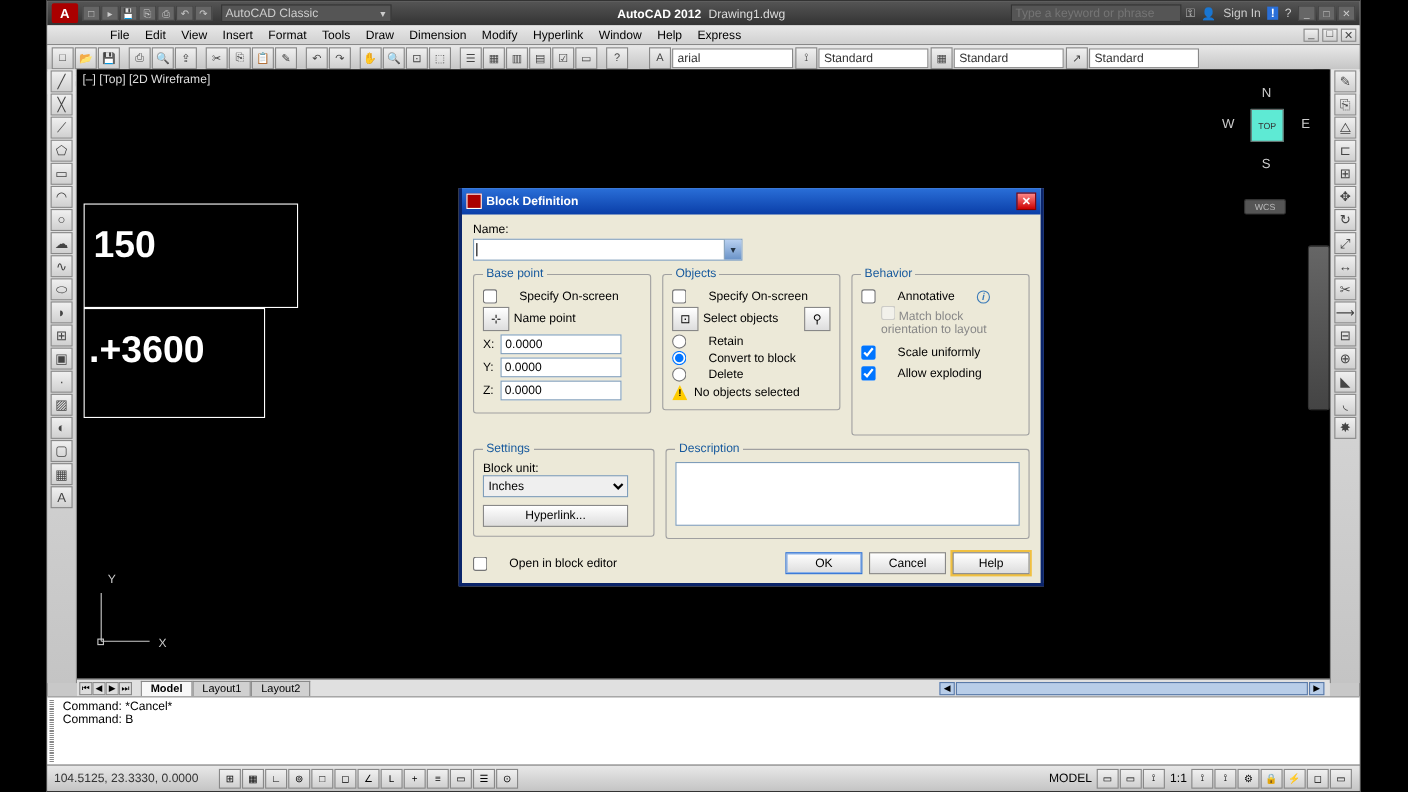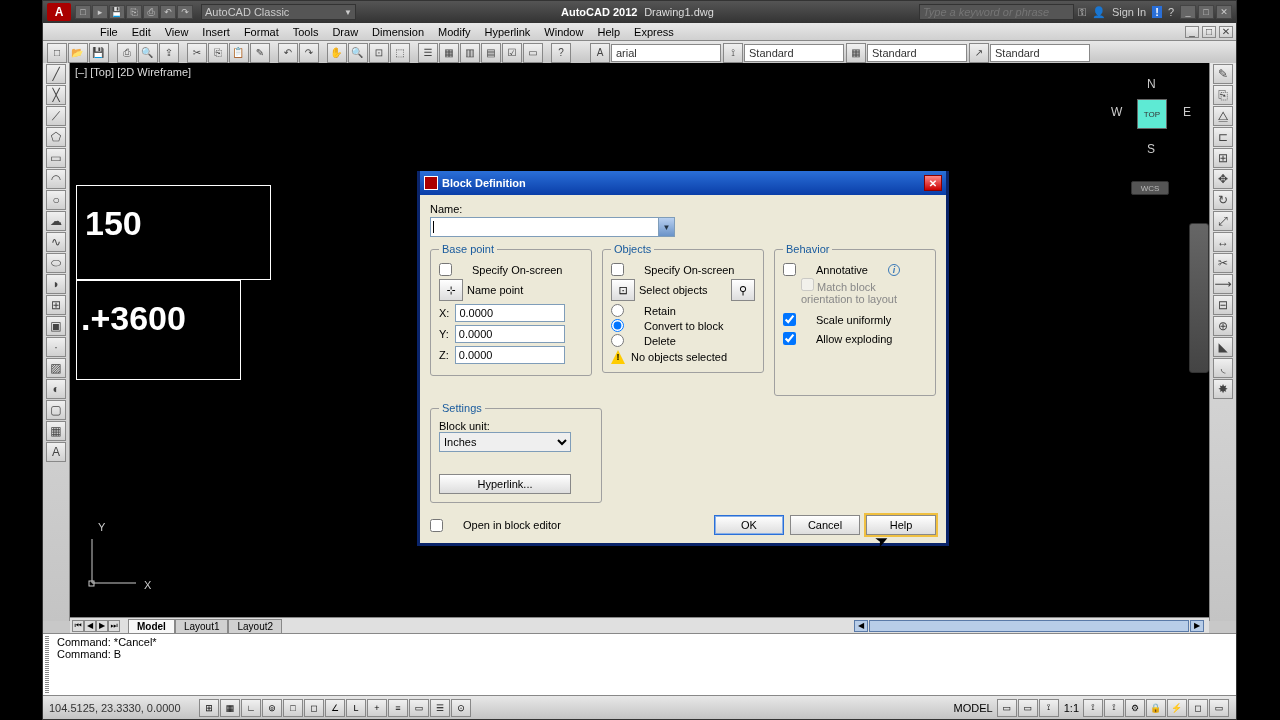--- a/index.html
+++ b/index.html
@@ -5,21 +5,21 @@
 * { margin:0; padding:0; box-sizing:border-box; font-family:Tahoma,Arial,sans-serif; font-size:11px; }
 body { background:#000; width:1280px; height:720px; overflow:hidden; position:relative; }
 .app-window { position:absolute; left:42px; top:0; width:1195px; height:720px; background:#c8c8c8; border:1px solid #333; }
 .titlebar { height:22px; background:linear-gradient(#555,#333); display:flex; align-items:center; padding:0 4px; color:#ddd; }
 .titlebar .logo { width:24px; height:18px; background:#a00; color:#fff; display:flex; align-items:center; justify-content:center; font-weight:bold; border-radius:2px; margin-right:4px; font-size:12px;}
 .titlebar .qat { display:flex; gap:1px; margin-right:8px; }
 .titlebar .qat .btn, .titlebar .wctrl { width:16px; height:14px; background:#666; border:1px solid #444; display:flex; align-items:center; justify-content:center; color:#ccc; font-size:9px; cursor:pointer; }
 .titlebar .ws-combo { width:155px; height:16px; background:#555; border:1px solid #333; display:flex; align-items:center; padding:0 3px; color:#ccc; }
 .titlebar .apptitle { flex:1; text-align:center; font-size:12px; }
 .titlebar .apptitle b { color:#fff;margin-top:36px; }
-.titlebar .search { width:155px; height:16px; background:#555; border:1px solid #333; color:#888; font-style:italic; padding:0 3px; }
+.titlebar .search { width:155px; height:16px; background:#555; border:1px solid #333; color:#888; padding:0 3px; }
 .titlebar .right { display:flex; align-items:center; gap:6px; margin-left:4px;}
 .titlebar .signin { color:#ccc; }
 .titlebar .wctrls { display:flex; gap:2px; margin-left:6px;}
 .menubar { height:18px; background:linear-gradient(#e8e8e8,#d0d0d0); display:flex; align-items:center; padding-left:50px; gap:0; border-bottom:1px solid #888;}
 .menubar .mitem { padding:1px 7px; cursor:pointer; }
 .toolbar-row { height:24px; background:linear-gradient(#e8e8e8,#c4c4c4); display:flex; align-items:center; padding:0 4px; border-bottom:1px solid #888; gap:0;}
 .tbtn { width:20px; height:20px; background:linear-gradient(#f0f0f0,#d0d0d0); border:1px solid #888; margin-right:1px; cursor:pointer; display:flex; align-items:center; justify-content:center; font-size:10px; color:#444;}
 .tsep { width:3px; height:18px; margin:0 2px;}
 .tb-combo { height:18px; background:#fff; border:1px solid #888; display:flex; align-items:center; padding:0 4px; color:#333; margin-right:2px;}
 .ws-area { height:22px; background:linear-gradient(#e8e8e8,#c4c4c4); display:flex; align-items:center; padding:0 4px; border-bottom:1px solid #888;}
@@ -435,21 +435,27 @@
           </fieldset>
         </div>
       </div>
 
       <div class="row3">
         <div class="col" style="max-width:172px">
           <fieldset>
             <legend>Settings</legend>
             <div>Block unit:</div>
             <select class="bunit"><option>Inches</option></select>
-            <button class="wide-btn" style="margin-top:22px">Hyperlink...</button>
+            <button class="wide-btn" style="margin-top:7px">Hyperlink...</button>
+          </fieldset>
+        </div>
+        <div style="flex:2">
+          <fieldset>
+            <legend>Description</legend>
+            <textarea style=""></textarea>
           </fieldset>
         </div>
       </div>
     </div>
     <div class="dlg-buttons">
       <label class="left">
           <input type="checkbox" style=""> 
           <span>Open in block editor</span>
         </label>
       <button class="pbtn default">OK</button>

